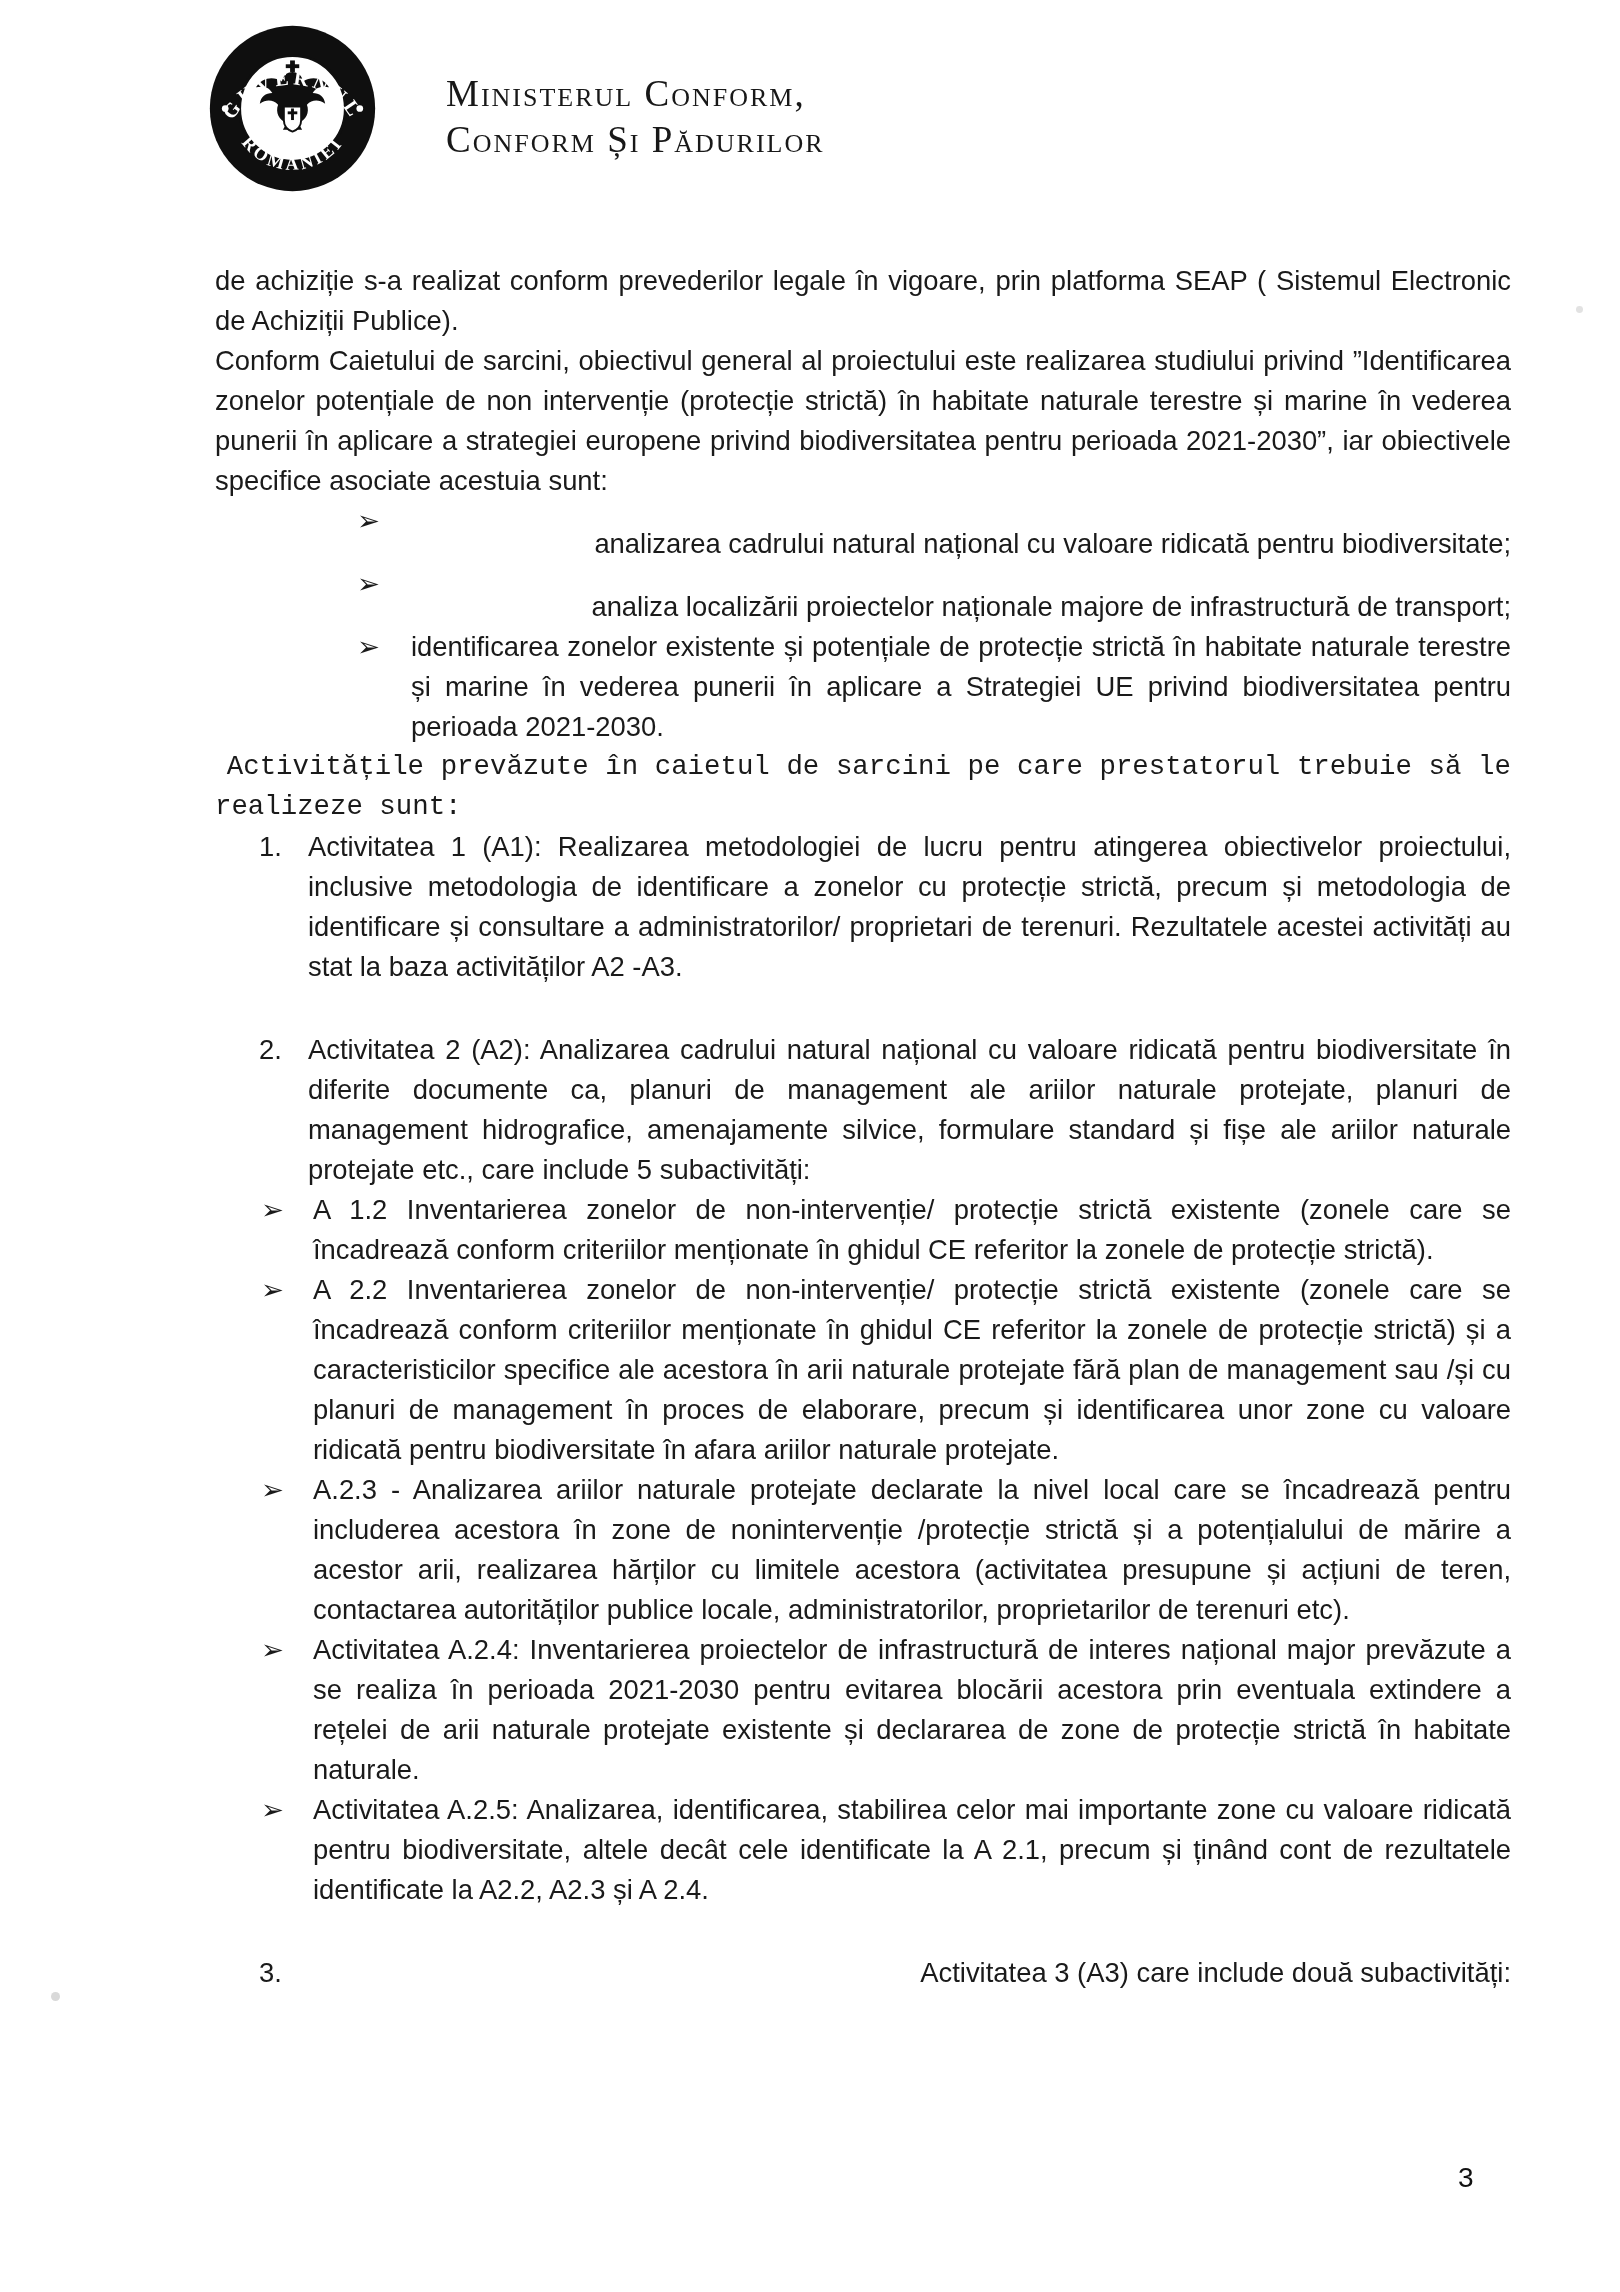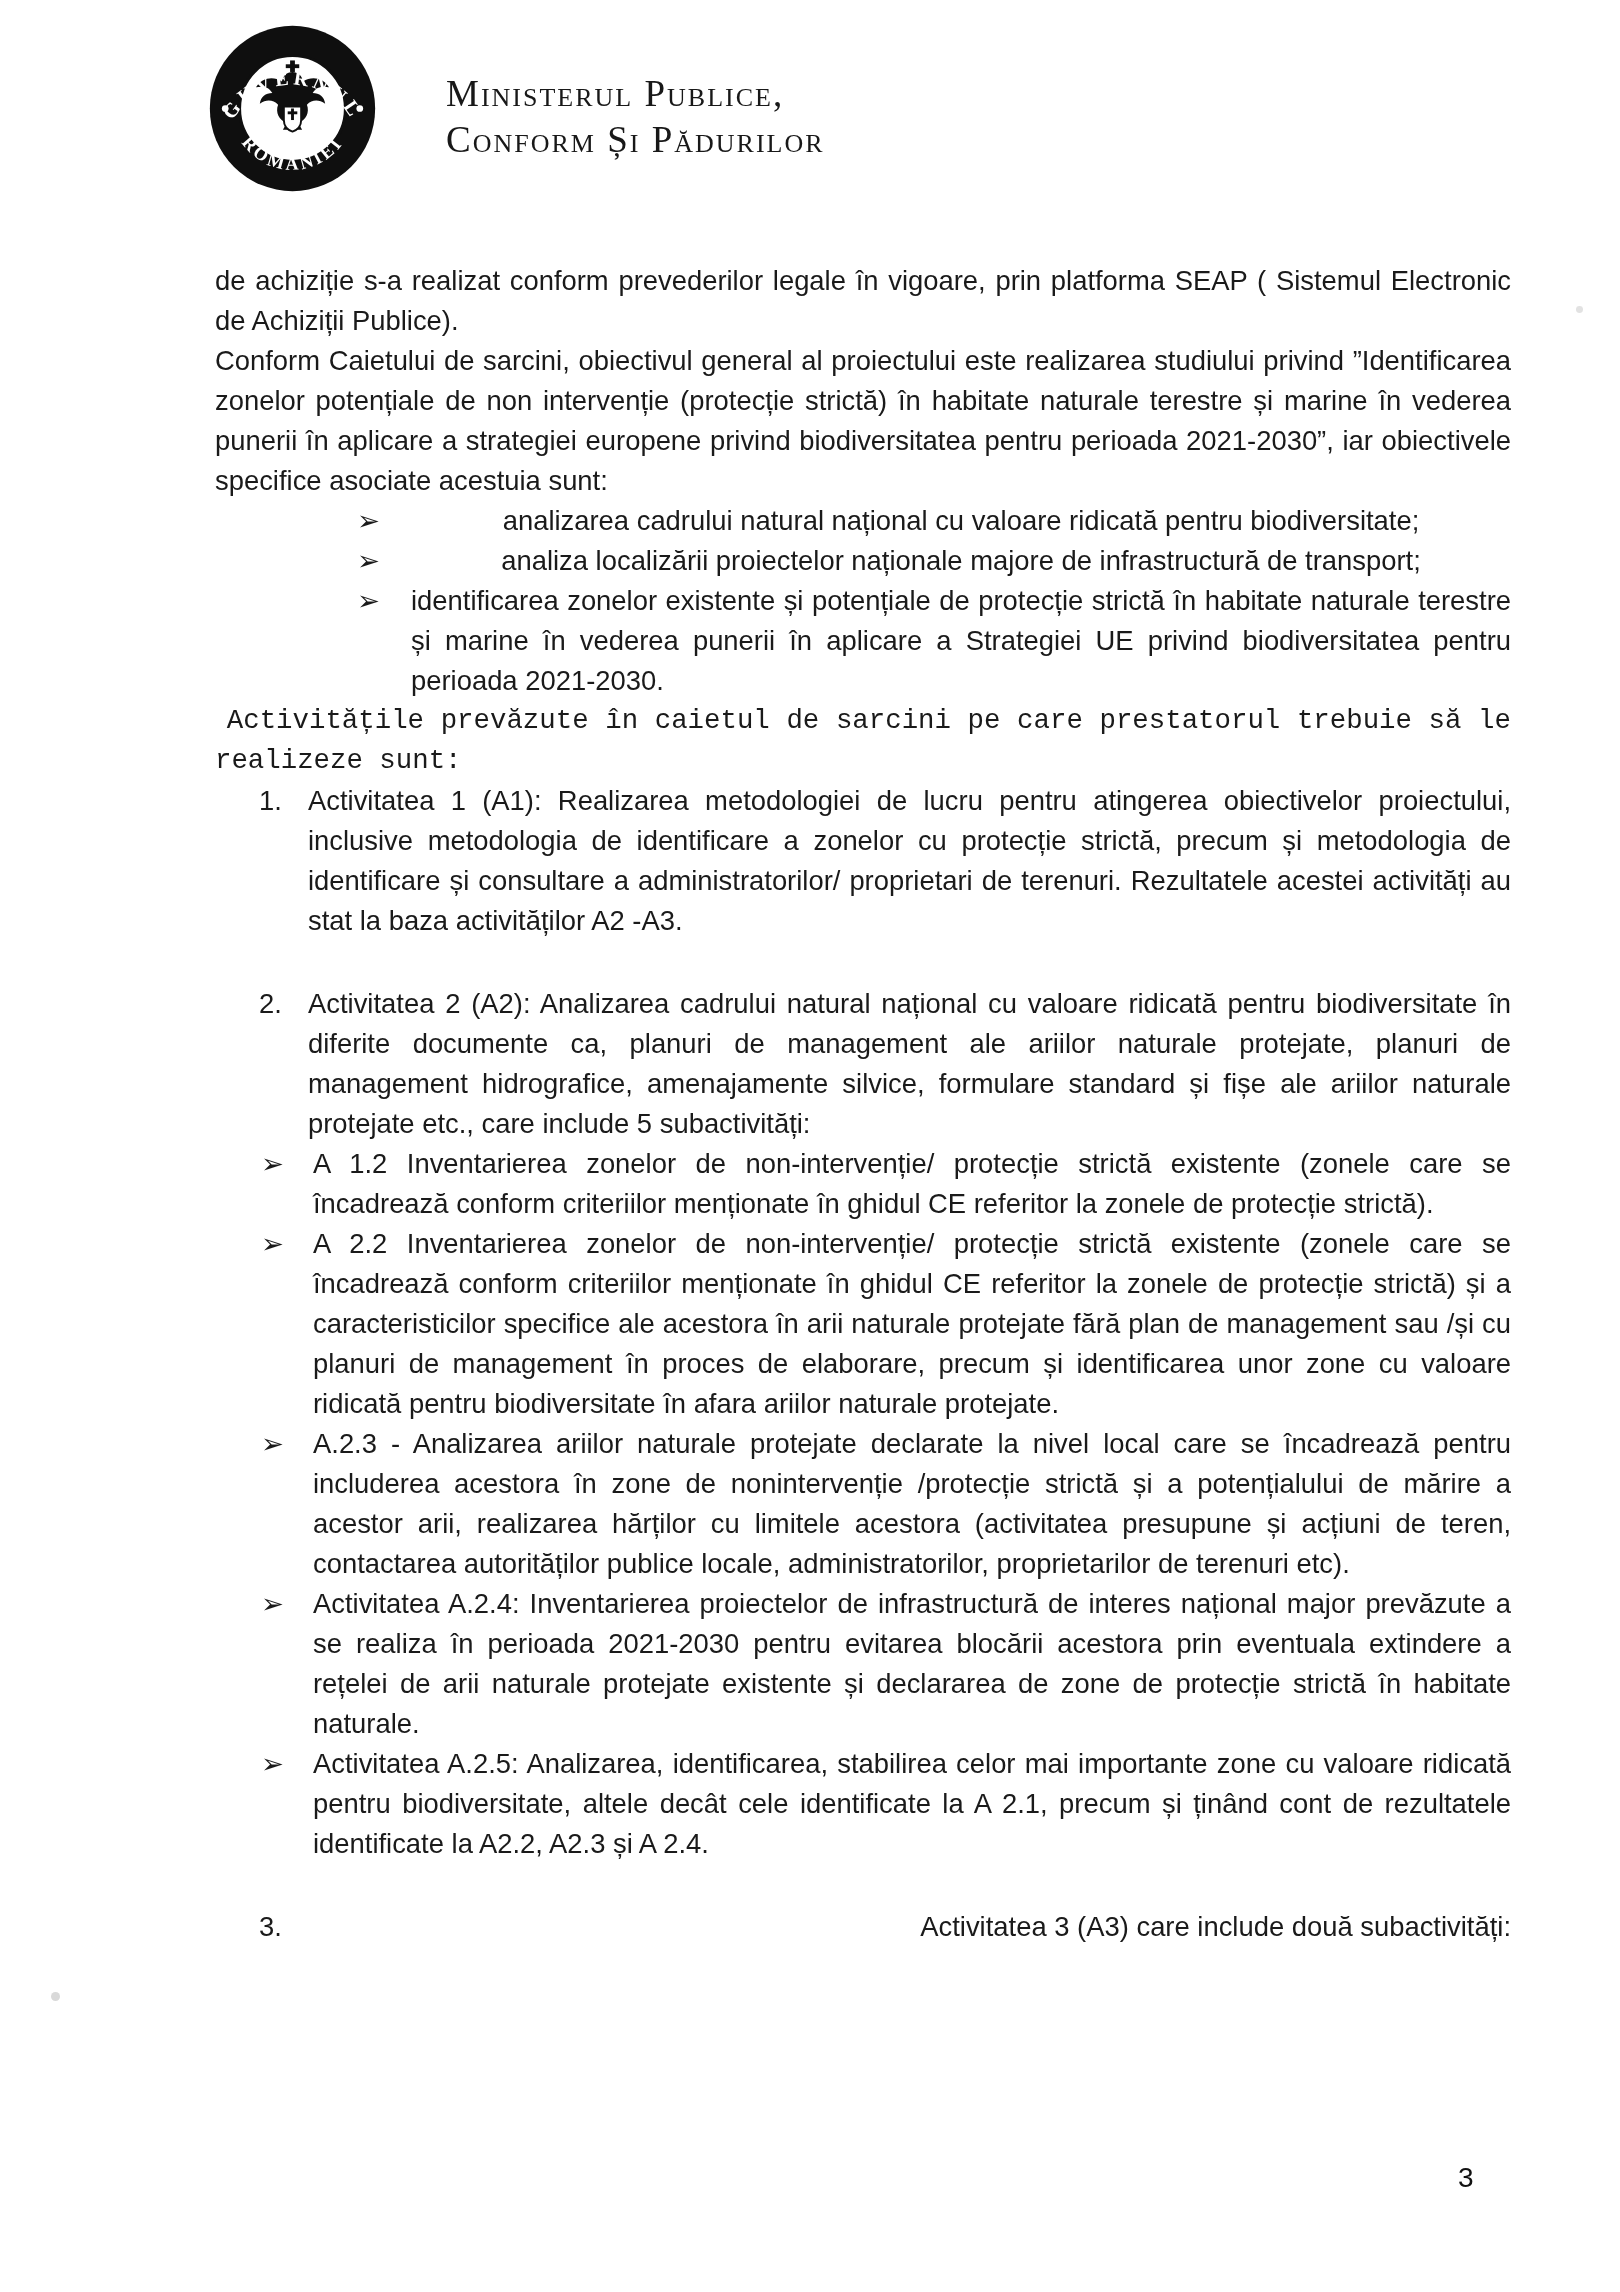--- a/index.html
+++ b/index.html
@@ -32,21 +32,21 @@
     font-size:27.4px; line-height:40px;
     text-align:justify;
   }
   .content p { margin:0; }
   .p-act { text-indent:11.8px;font-family:Liberation Mono, monospace; }
 
   .obj-list { margin:0; }
   .obj-item { display:flex; }
   .obj-item .marker { flex:0 0 54px; margin-left:142px; text-align:left; }
   .obj-item .txt { flex:1; text-align:justify; }
-  .obj-item .txt.last-no-justify { text-align:center; }
+  .obj-item .txt.last-no-justify { text-align:right;margin-top:23px; }
 
   .num-item { display:flex; }
   .num-item .num { flex:0 0 49px; margin-left:44px; }
   .num-item .txt { flex:1; text-align:justify; }
   .num-item.gap-above { margin-top:43px; }
   .num-item .txt.no-justify { text-align:right; }
 
   .sub-item { display:flex; }
   .sub-item .marker { flex:0 0 52px; margin-left:46px; }
   .sub-item .txt { flex:1; text-align:justify; }
@@ -92,21 +92,21 @@
         <textPath href="#arcTop" startOffset="50%" text-anchor="middle">GUVERNUL</textPath>
       </text>
       <text font-family="Liberation Serif, serif" font-size="19" font-weight="bold" fill="#ffffff" letter-spacing="3">
         <textPath href="#arcBot" startOffset="50%" text-anchor="middle">ROMÂNIEI</textPath>
       </text>
       <circle cx="-70" cy="0" r="3.5" fill="#ffffff"></circle>
       <circle cx="70" cy="0" r="3.5" fill="#ffffff"></circle>
     </svg>
 
     <div class="ministry">
-      <div>Ministerul Publice,</div>
+      <div>Ministerul Conform,</div>
       <div>Conform Și Pădurilor</div>
     </div>
   </div>
 
   <div class="content">
 
     <p>de achiziție s-a realizat conform prevederilor legale în vigoare, prin platforma SEAP ( Sistemul Electronic de Achiziții Publice).</p>
 
     <p>Conform Caietului de sarcini, obiectivul general al proiectului este realizarea studiului privind ”Identificarea zonelor potențiale de non intervenție (protecție strictă) în habitate naturale terestre și marine în vederea punerii în aplicare a strategiei europene privind biodiversitatea pentru perioada 2021-2030”, iar obiectivele specifice asociate acestuia sunt:</p>
 

